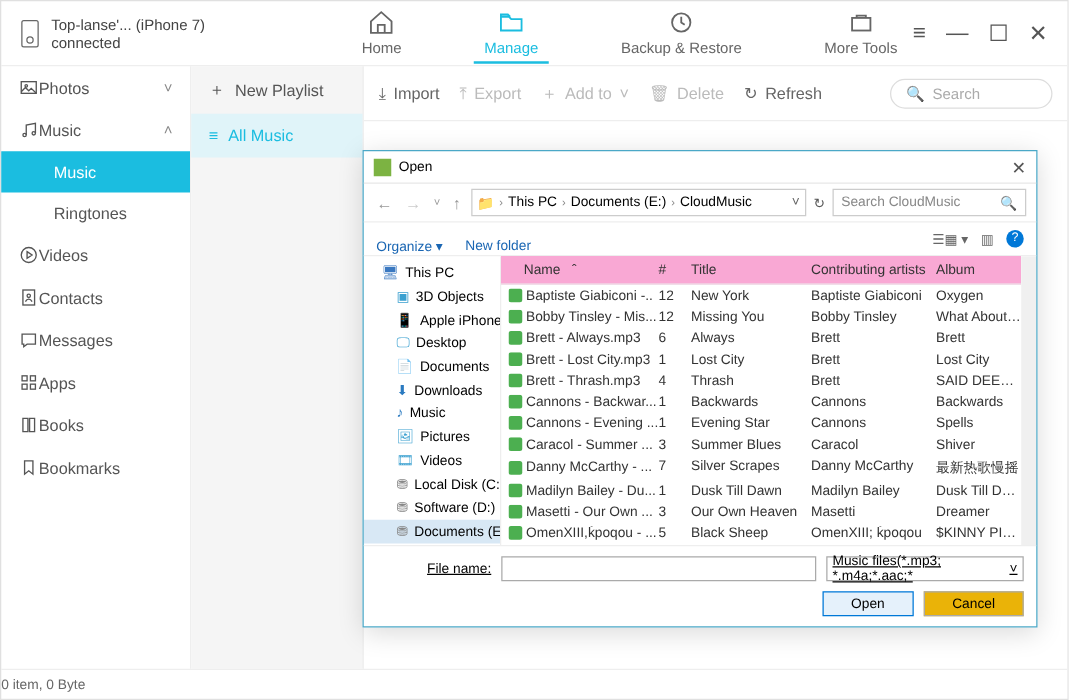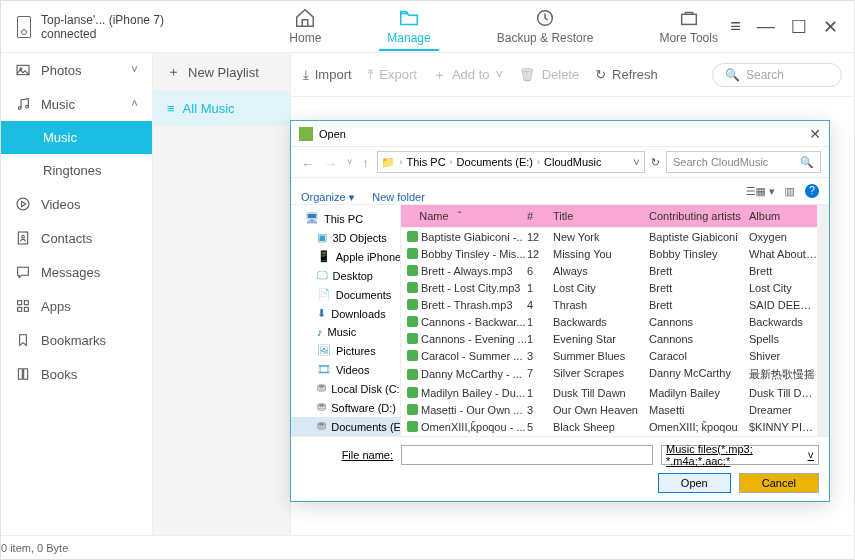--- a/index.html
+++ b/index.html
@@ -10,21 +10,21 @@
 .device-icon { width: 14px; height: 22px; border: 1.5px solid #666; border-radius: 2px; position: relative; }
 .device-icon::after { content: ""; position: absolute; bottom: 2px; left: 50%; transform: translateX(-50%); width: 4px; height: 4px; border: 1px solid #666; border-radius: 50%; }
 .main-tabs { display: flex; gap: 50px; justify-content: center; flex: 1; }
 .main-tab { display: flex; flex-direction: column; align-items: center; gap: 2px; font-size: 12px; color: #666; cursor: pointer; padding: 4px 8px; }
 .main-tab.active { color: #1bbde0; border-bottom: 2px solid #1bbde0; }
 .main-tab svg { width: 22px; height: 22px; }
 .window-controls { display: flex; gap: 16px; align-items: center; }
 .window-controls span { font-size: 18px; color: #555; cursor: pointer; }
 .content { flex: 1; display: flex; }
 .sidebar { width: 152px; border-right: 1px solid #eee; display: flex; flex-direction: column; font-size: 13px; }
-.sidebar-item { padding: 9px 14px; display: flex; align-items: center; gap: 10px; color: #555; cursor: pointer; position: relative; }
+.sidebar-item { padding: 9px 14px; display: flex; align-items: center; color: #555; cursor: pointer; position: relative; }
 .sidebar-item.expanded::after { content: "˄"; position: absolute; right: 14px; color: #888; font-size: 12px; }
 .sidebar-item.collapsed::after { content: "˅"; position: absolute; right: 14px; color: #888; font-size: 12px; }
 .sidebar-sub { padding: 9px 14px 9px 42px; cursor: pointer; color: #555; }
 .sidebar-sub.active { background: #1bbde0; color: #fff; }
 .sub-panel { width: 138px; background: #f5f5f5; border-right: 1px solid #eee; }
 .sub-panel-item { padding: 10px 14px; display: flex; align-items: center; gap: 8px; font-size: 13px; color: #555; cursor: pointer; }
 .sub-panel-item.selected { background: #e0f4f9; color: #1bbde0; }
 .main-area { flex: 1; display: flex; flex-direction: column; }
 .toolbar { height: 44px; display: flex; align-items: center; padding: 0 12px; gap: 16px; border-bottom: 1px solid #eee; font-size: 13px; color: #666; }
 .toolbar-btn { display: flex; align-items: center; gap: 6px; cursor: pointer; }
@@ -165,29 +165,29 @@
         <svg width="16" height="16" viewBox="0 0 24 24">
             <rect x="4" y="4" width="6" height="6"></rect>
             <rect x="14" y="4" width="6" height="6"></rect>
             <rect x="4" y="14" width="6" height="6"></rect>
             <rect x="14" y="14" width="6" height="6"></rect>
           </svg>
         <span>Apps</span>
       </div>
       <div class="sidebar-item">
         <svg width="16" height="16" viewBox="0 0 24 24">
+            <path d="M5 4h6v16H5z M13 4h6v16h-6z"></path>
+          </svg>
+        <span>Books</span>
+      </div>
+      <div class="sidebar-item">
+        <svg width="16" height="16" viewBox="0 0 24 24">
             <path d="M7 4h10v16l-5-4-5 4z"></path>
           </svg>
         <span>Bookmarks</span>
-      </div>
-      <div class="sidebar-item">
-        <svg width="16" height="16" viewBox="0 0 24 24">
-            <path d="M5 4h6v16H5z M13 4h6v16h-6z"></path>
-          </svg>
-        <span>Books</span>
       </div>
     </div>
 
     <div class="sub-panel">
       <div class="sub-panel-item">
         <span>＋</span>
         <span>New Playlist</span>
       </div>
       <div class="sub-panel-item selected">
         <span style="color:#1bbde0">≡</span>

